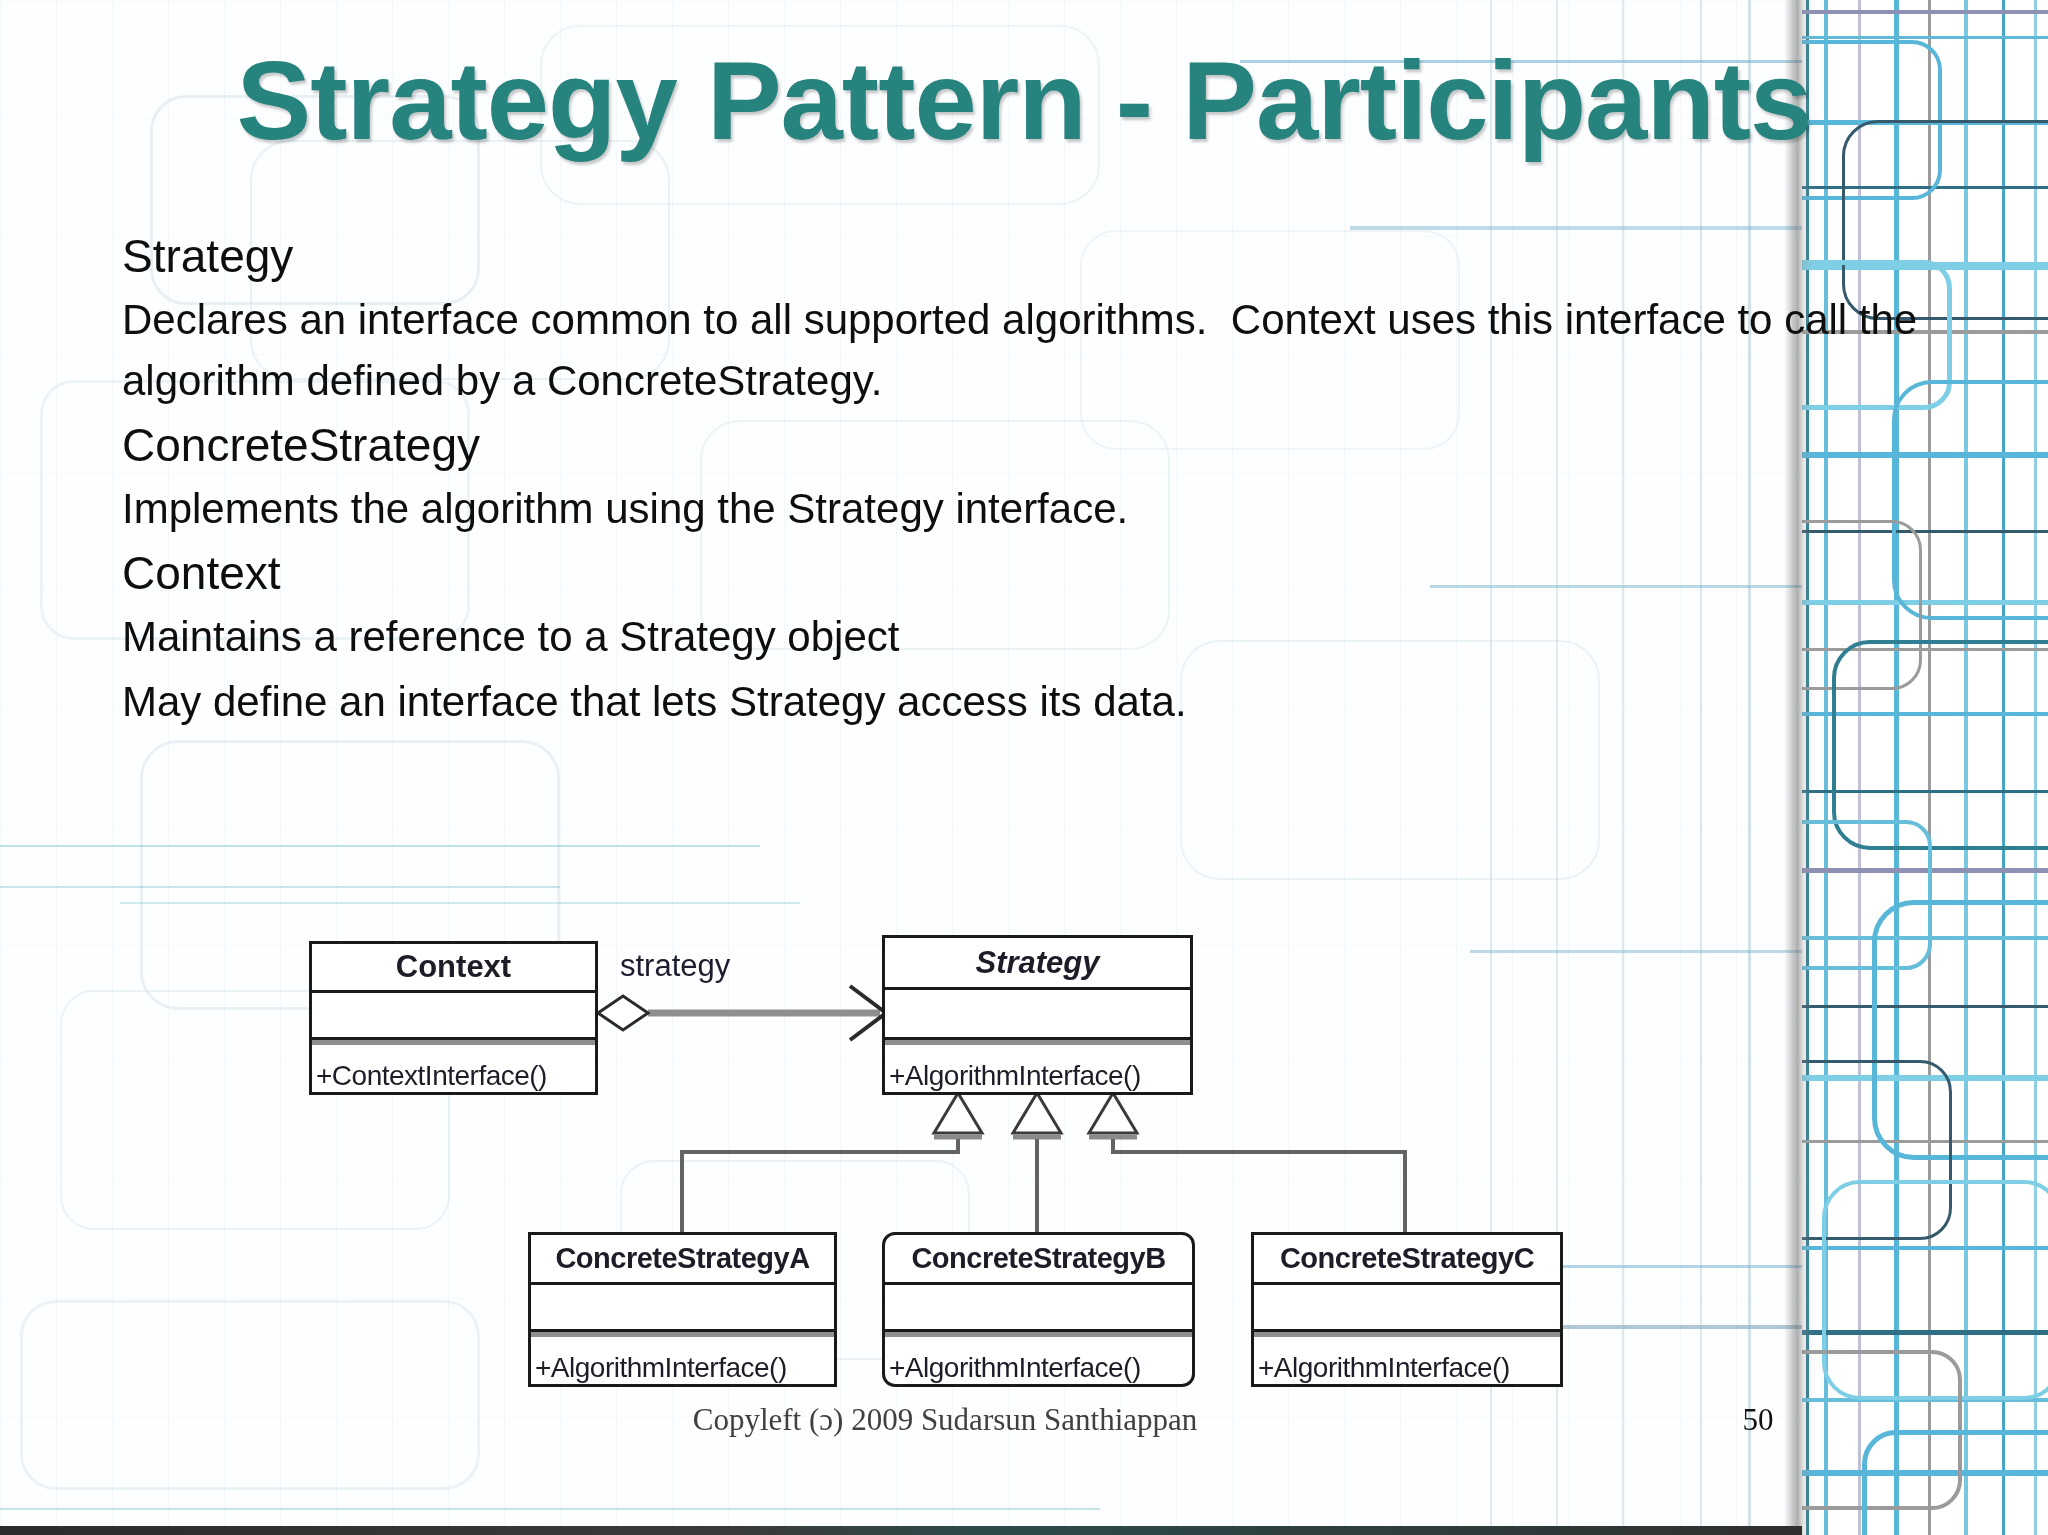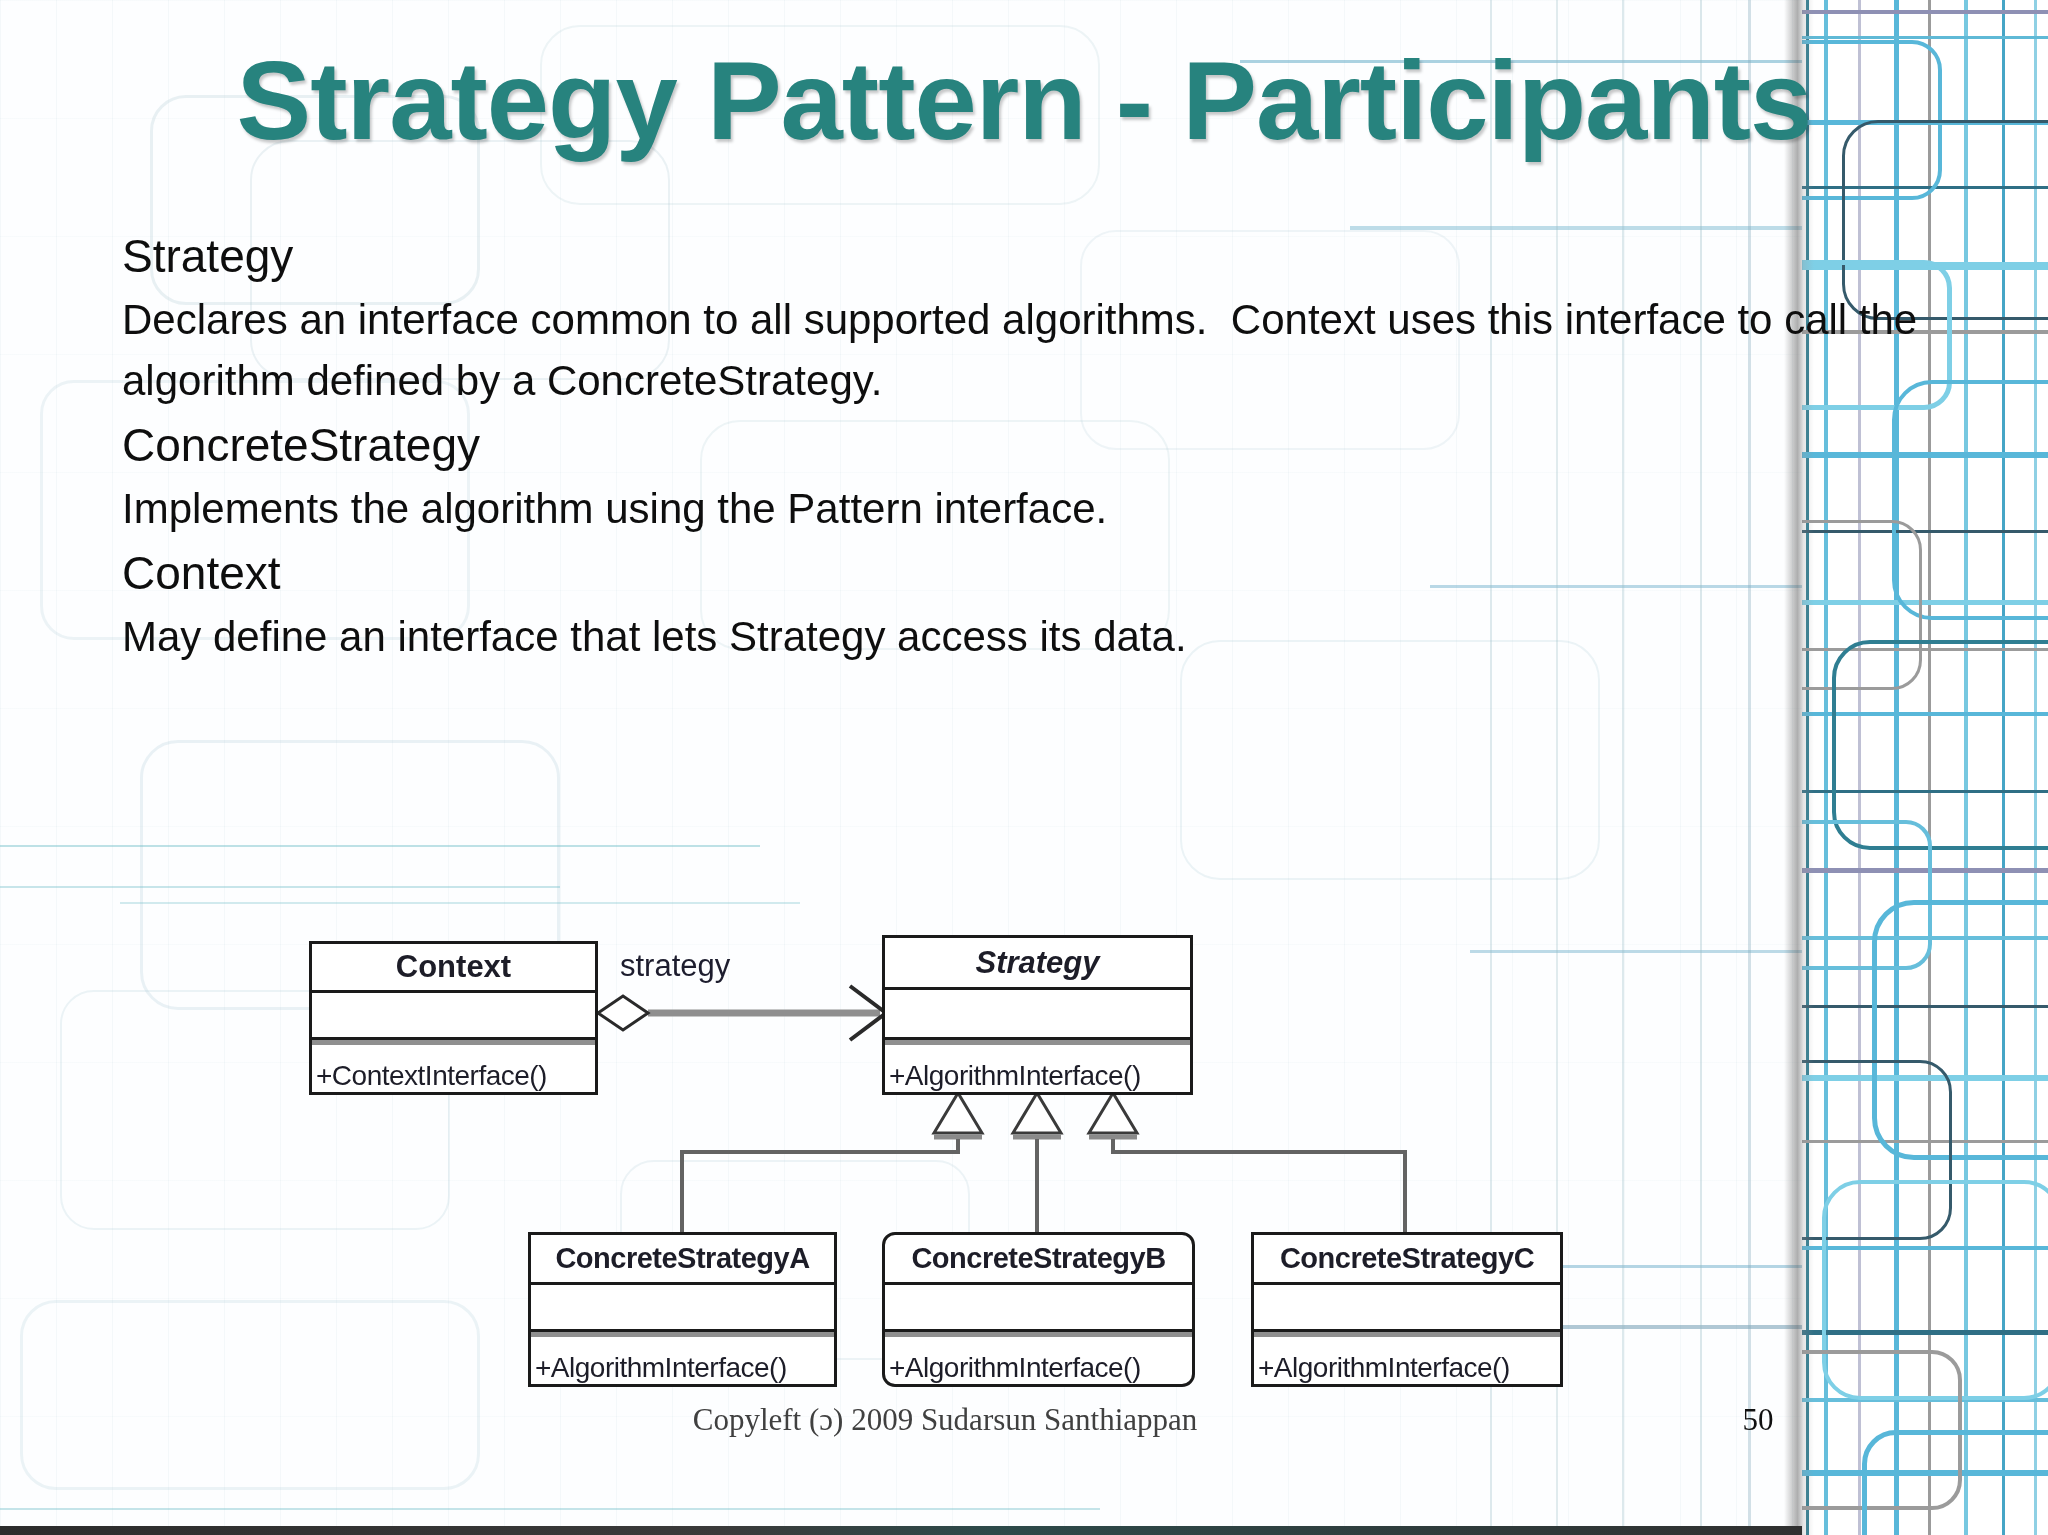--- a/index.html
+++ b/index.html
@@ -146,22 +146,23 @@
       <div class="deco-item" style="left: 60px; top: 1430px; width: 220px; height: 180px; border-radius: 34px; border: 5px solid rgb(88, 183, 217);"></div>
     </div>
   <div class="page-edge"></div>
 
   <h1 class="title">Strategy Pattern - Participants</h1>
 
   <div class="body">
     <div class="bh">Strategy</div>
     <div class="bp">Declares an interface common to all supported algorithms.  Context uses this interface to call the algorithm defined by a ConcreteStrategy.</div>
     <div class="bh">ConcreteStrategy</div>
-    <div class="bp">Implements the algorithm using the Pattern interface.</div>
+    <div class="bp">Implements the algorithm using the Strategy interface.</div>
     <div class="bh">Context</div>
+    <div class="bp">Maintains a reference to a Strategy object</div>
     <div class="bp">May define an interface that lets Strategy access its data.</div>
   </div>
 
   <div class="diagram">
     <svg class="wires" viewBox="0 0 1290 470">
 
       <line x1="348" y1="83" x2="580" y2="83" stroke="#8f8f8f" stroke-width="7"></line>
       <polygon points="298,83 323,66 348,83 323,100" fill="#ffffff" stroke="#2a2a2a" stroke-width="3"></polygon>
       <polyline points="550,56 586,83 550,110" fill="none" stroke="#2a2a2a" stroke-width="4"></polyline>
 

